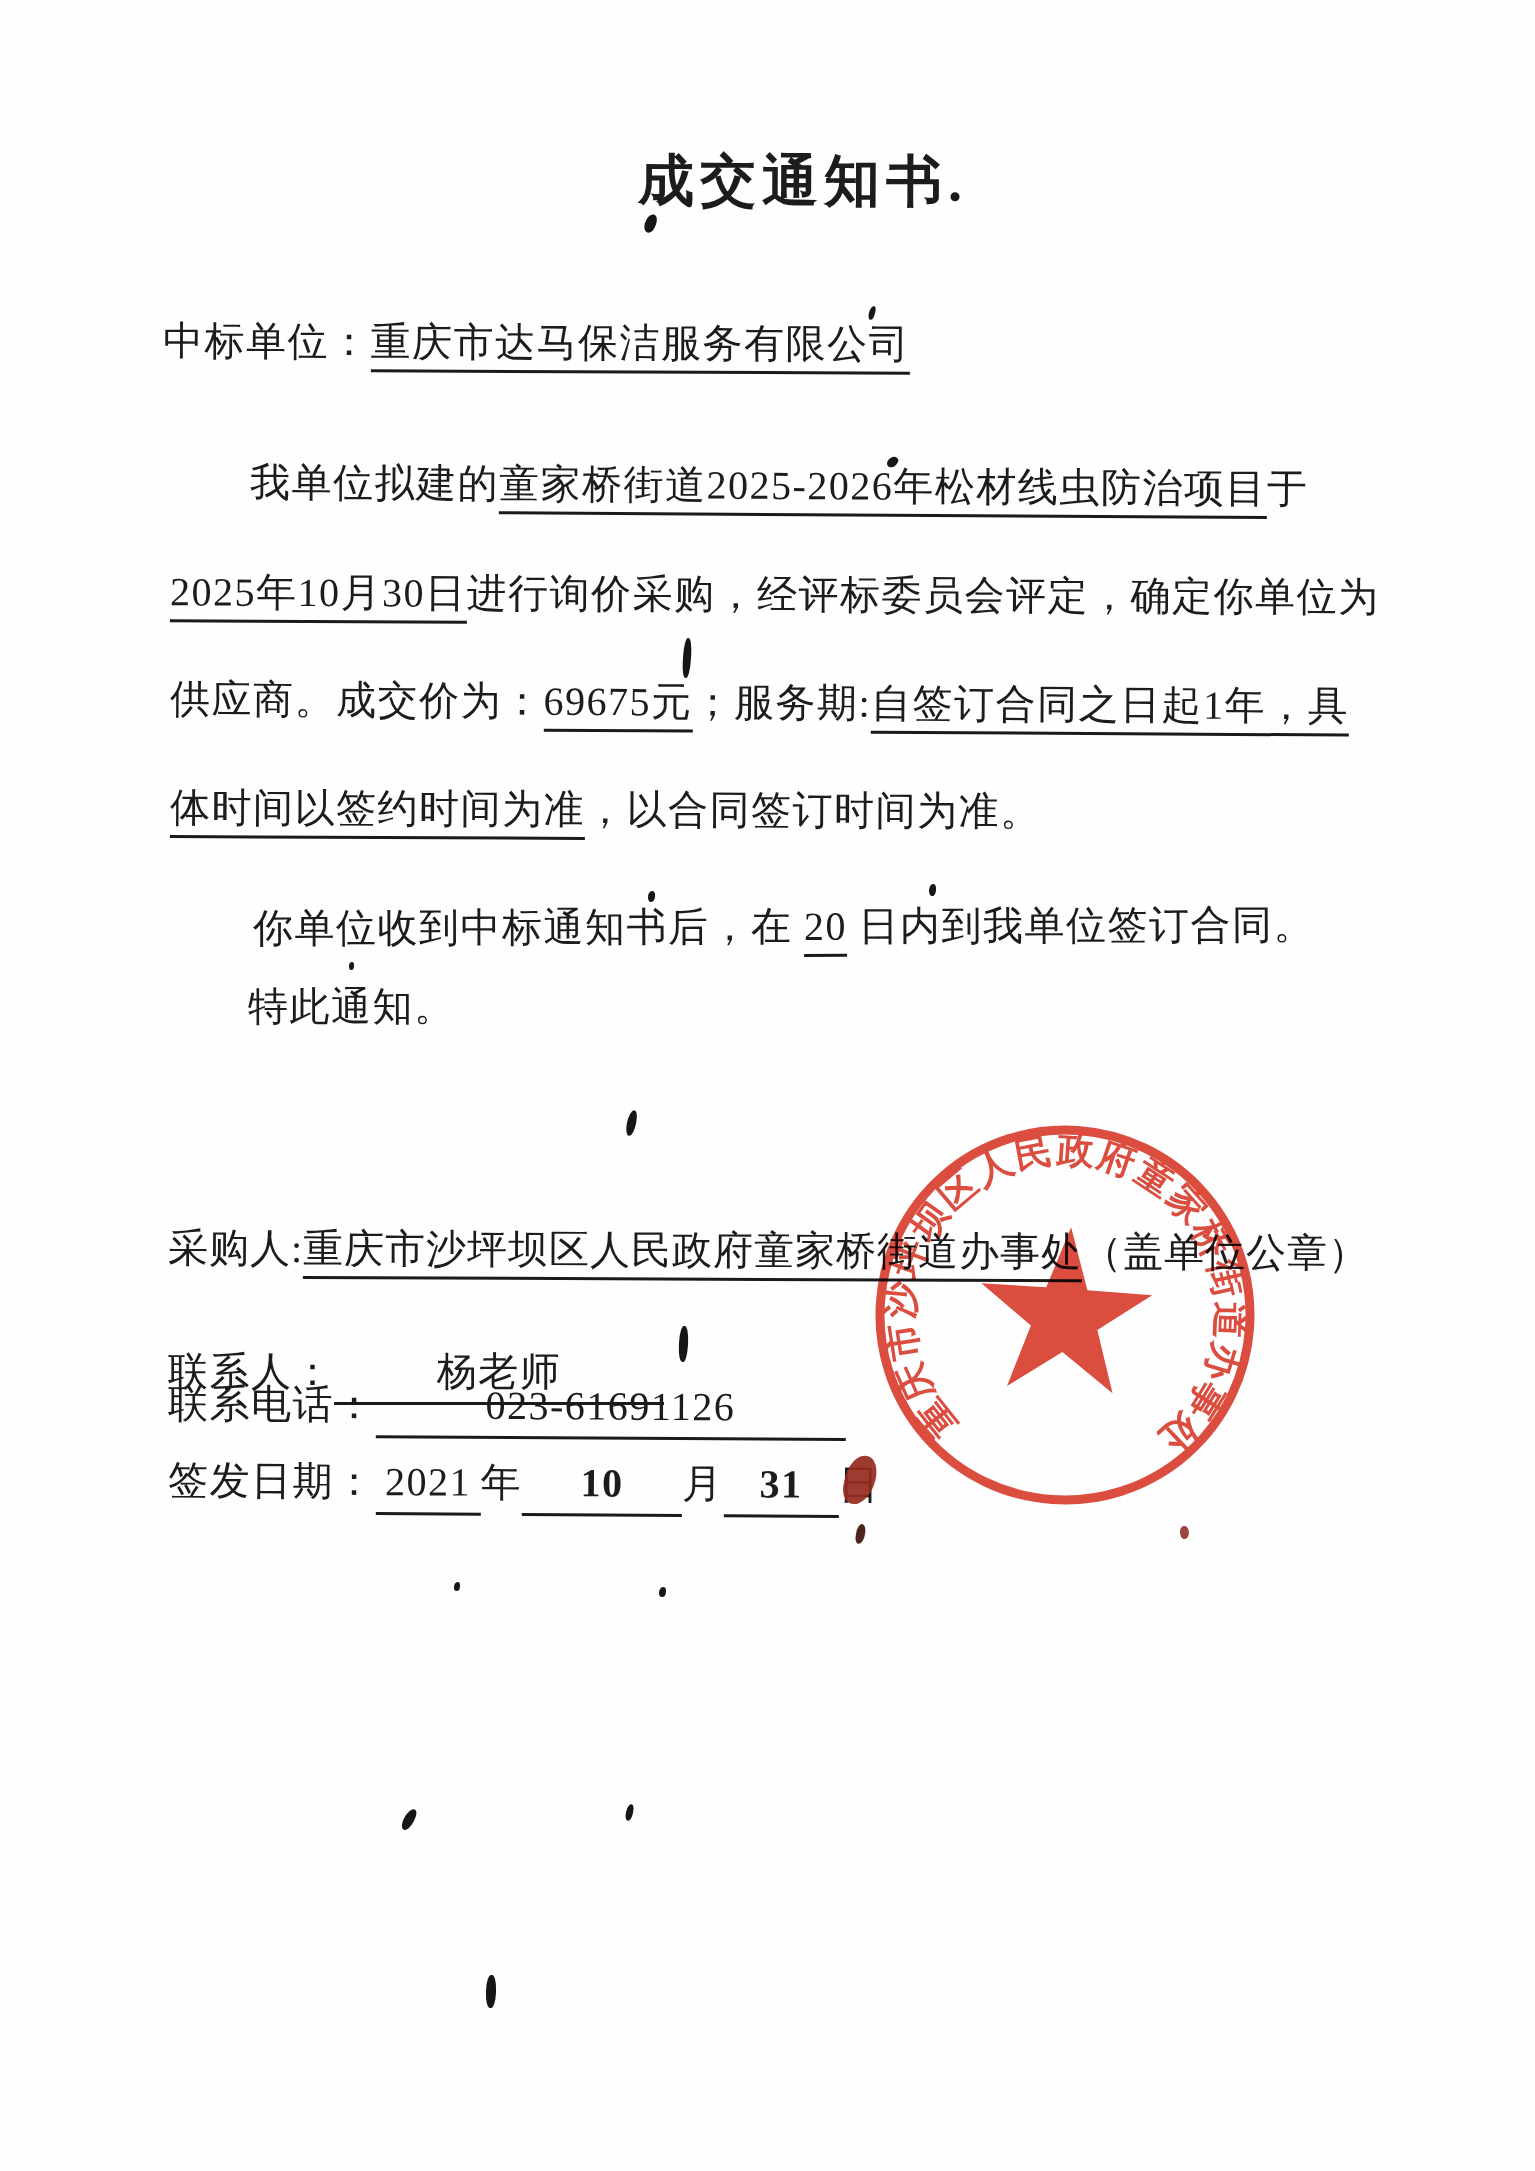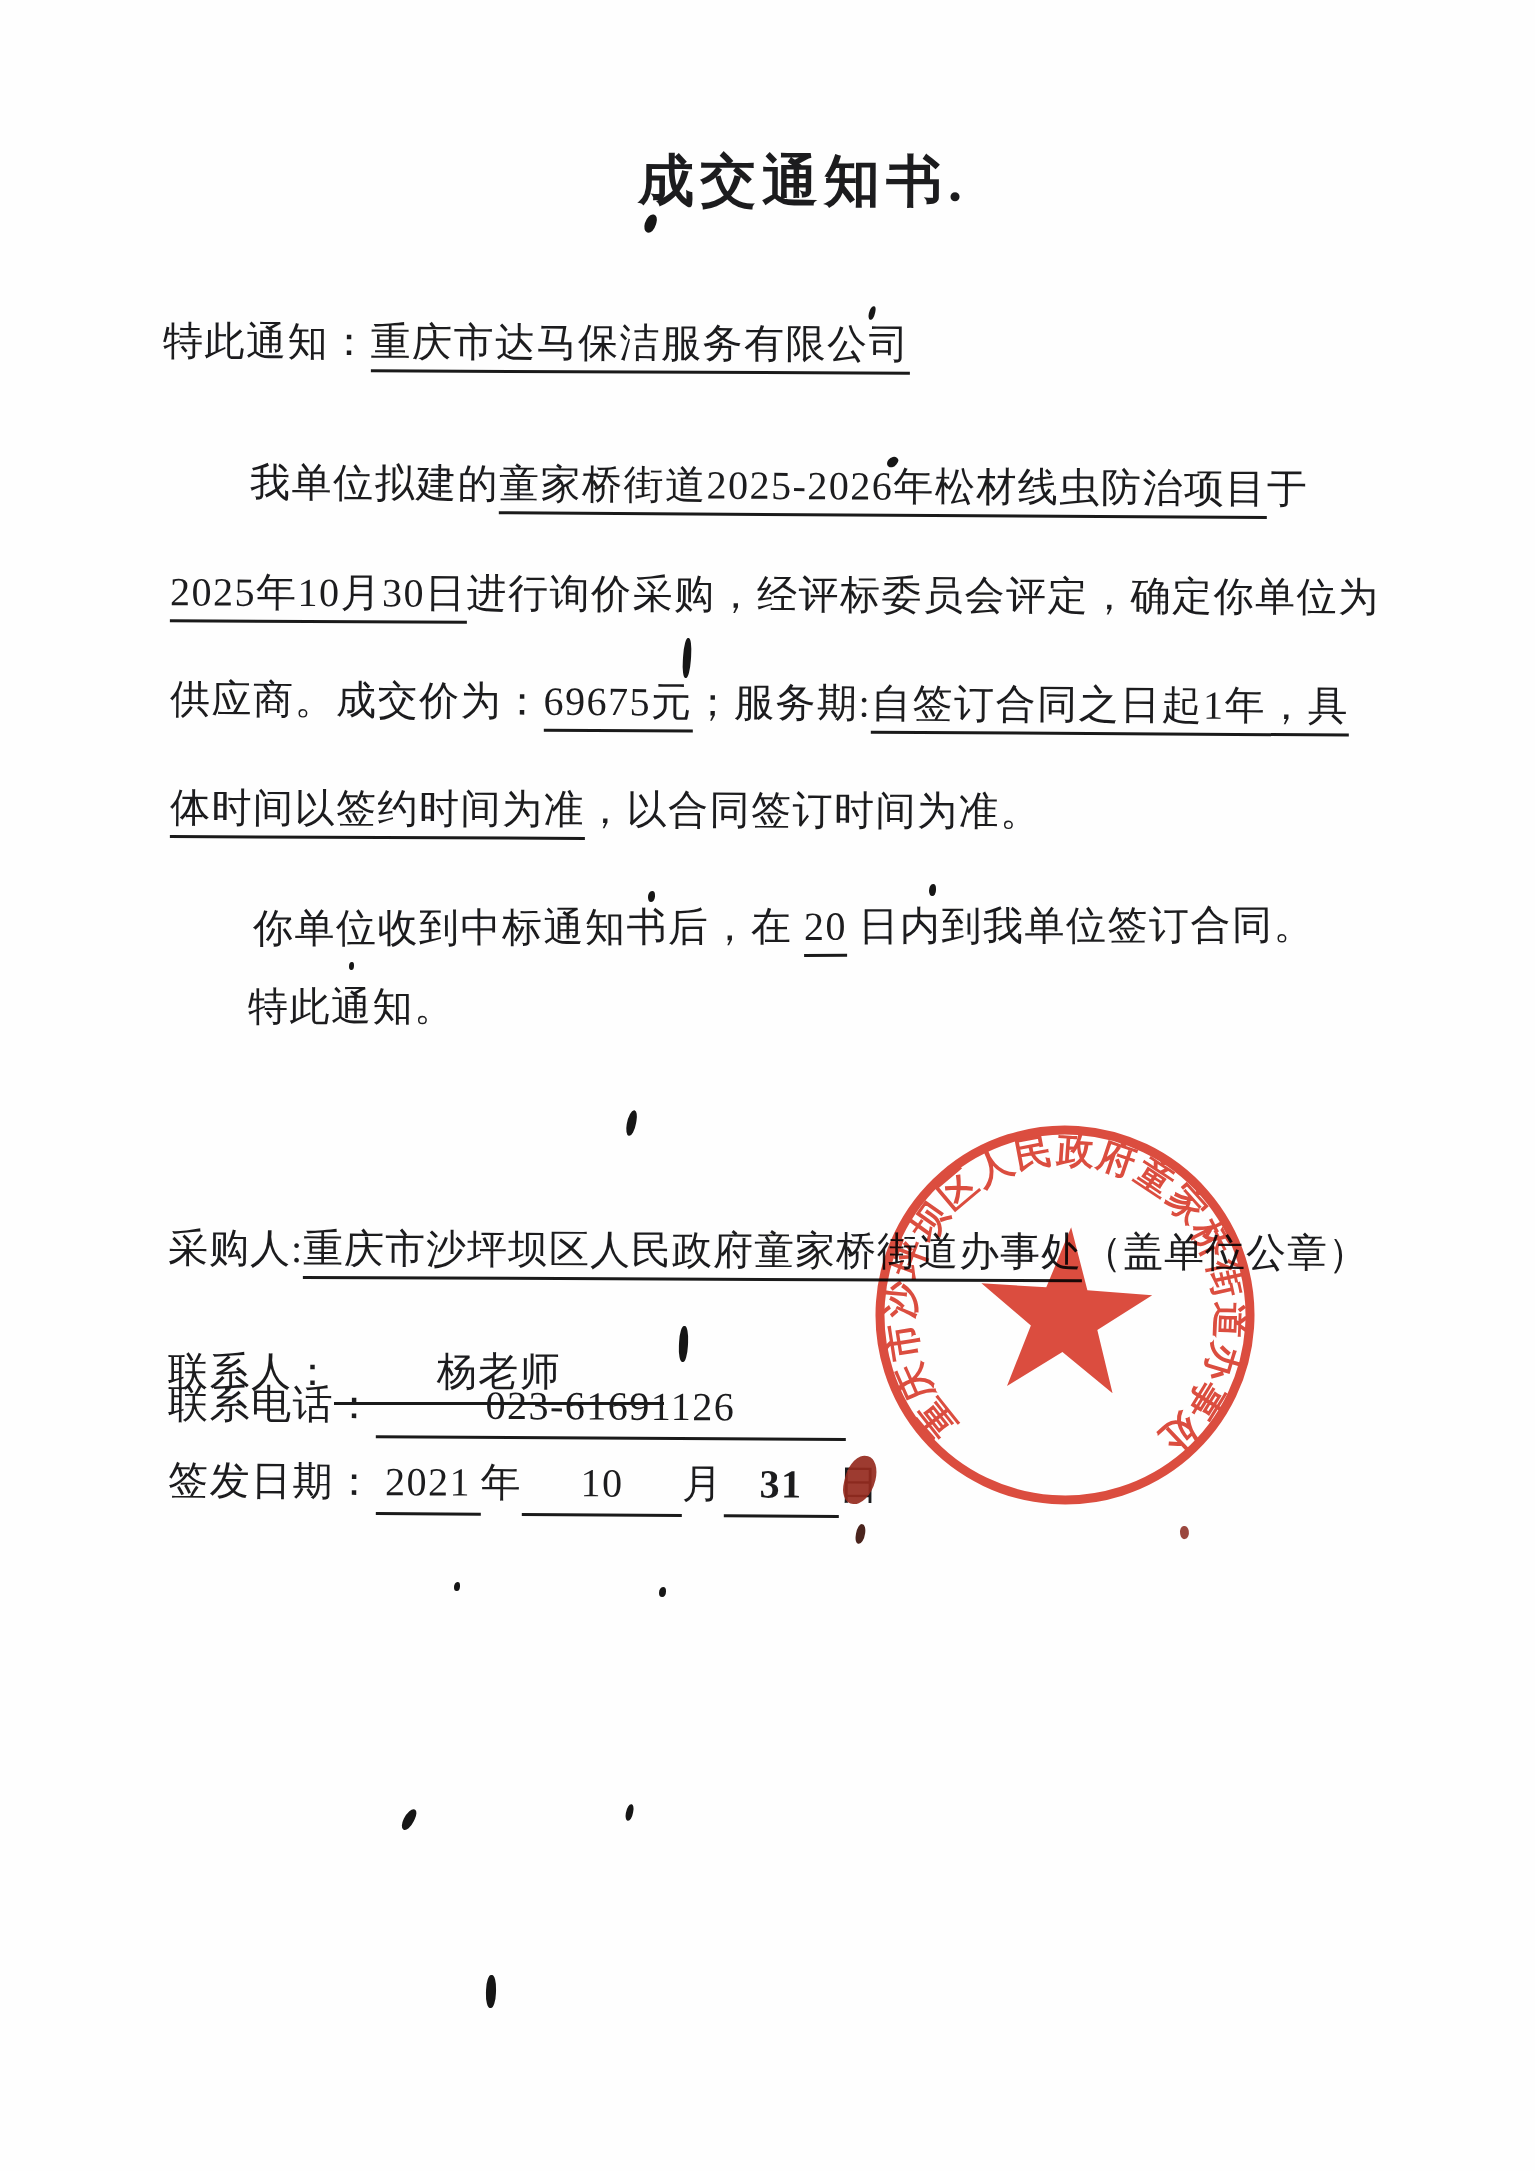--- a/index.html
+++ b/index.html
@@ -58,21 +58,21 @@
   }
 </style>
 </head>
 <body>
 
 <div class="page">
 
   <div class="line title" style="left:638px;top:146px;">成交通知书.</div>
 
   <div class="line tilt2" style="left:163px;top:318px;">
-    <span>特此通知：</span><span class="u">重庆市达马保洁服务有限公司</span>
+    <span>中标单位：</span><span class="u">重庆市达马保洁服务有限公司</span>
   </div>
 
   <div class="line tilt1" style="left:250px;top:461px;">
     <span>我单位拟建的</span><span class="u">童家桥街道2025-2026年松材线虫防治项目</span><span>于</span>
   </div>
 
   <div class="line tilt2" style="left:170px;top:570px;">
     <span class="u">2025年10月30日</span><span>进行询价采购，经评标委员会评定，确定你单位为</span>
   </div>
 
@@ -98,21 +98,21 @@
 
   <div class="line" style="left:168px;top:1332px;margin-top:15px;">
     <span>联系人：</span><span class="blank" style="width:330px;">杨老师</span>
   </div>
 
   <div class="line tilt1" style="left:168px;top:1381px;">
     <span>联系电话：</span><span class="blank" style="width:470px;">023-61691126</span>
   </div>
 
   <div class="line tilt1" style="left:168px;top:1458px;">
-    <span>签发日期：</span><span class="blank" style="width:105px;">2021</span><span>年</span><span class="blank" style="width:160px;">10</span><span>月</span><span class="blank" style="width:115px;font-weight:bold;">31</span><span>日</span>
+    <span>签发日期：</span><span class="blank" style="width:105px;">2021</span><span>年</span><span class="blank" style="width:160px;font-weight:bold;">10</span><span>月</span><span class="blank" style="width:115px;font-weight:bold;">31</span><span>日</span>
   </div>
 
   <svg class="seal" viewBox="0 0 440 440">
     <circle cx="220" cy="220" r="185" fill="none" stroke="#d8392a" stroke-width="9"></circle>
     <path id="sealArc" d="M 112.5 327.5 A 152 152 0 1 1 327.5 327.5" fill="none"></path>
     <text font-size="37" fill="#d8392a" letter-spacing="2" font-family="Liberation Serif, DejaVu Serif, serif" font-weight="bold">
       <textPath href="#sealArc" startOffset="50%" text-anchor="middle">重庆市沙坪坝区人民政府童家桥街道办事处</textPath>
     </text>
     <polygon points="220,132 240.6,193.7 305.6,194.2 253.3,232.8 272.9,294.8 220,257 167.1,294.8 186.7,232.8 134.4,194.2 199.4,193.7" fill="#d8392a"></polygon>
   </svg>

